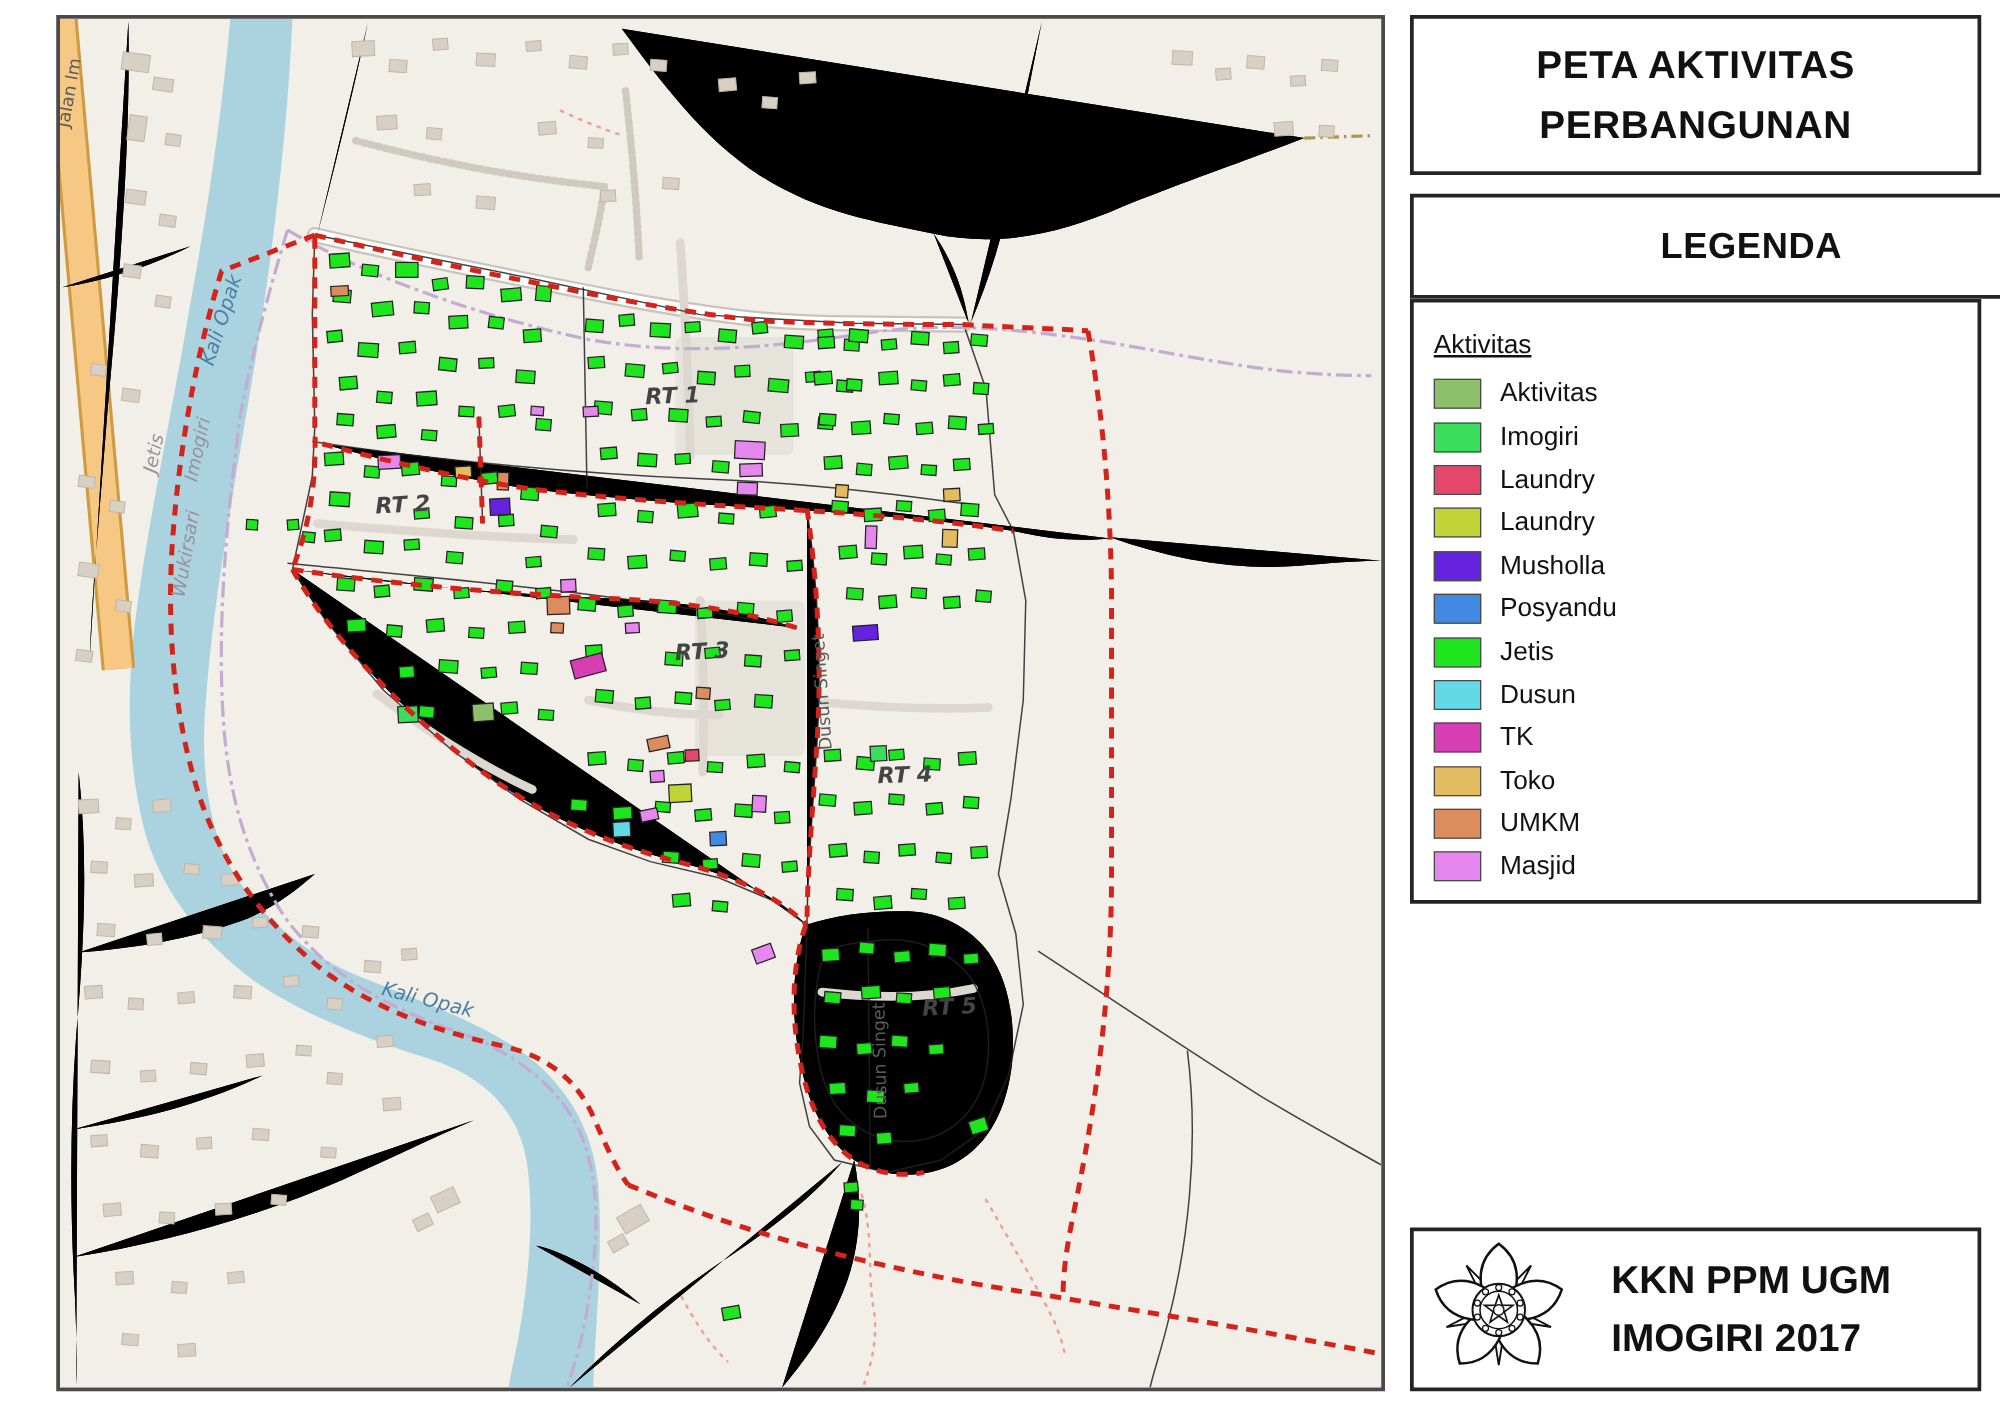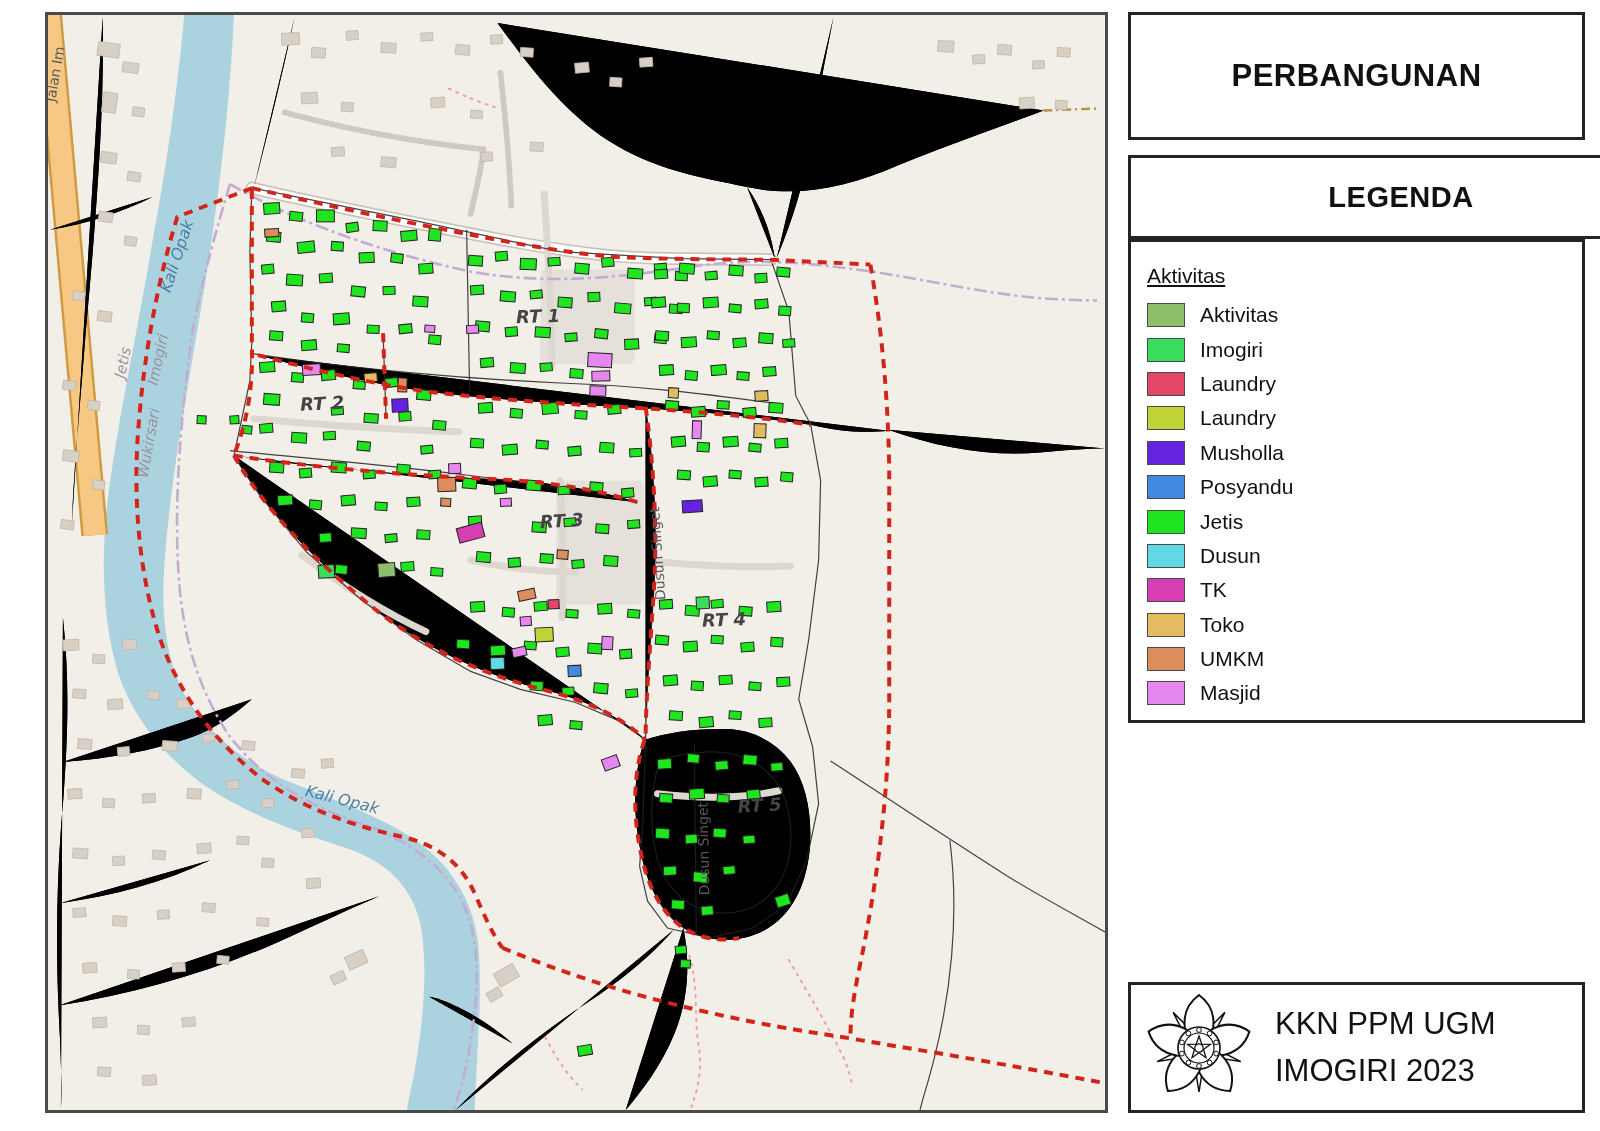--- a/index.html
+++ b/index.html
@@ -8,21 +8,21 @@
   .map-frame svg{display:block;width:100%;height:100%;}
   .panel{position:absolute;border:3px solid #242424;background:#fff;box-sizing:border-box;color:#111;}
   .title-box{left:1128px;top:12px;width:457px;height:128px;display:flex;flex-direction:column;justify-content:center;align-items:center;font-weight:bold;font-size:31px;line-height:1.55;letter-spacing:.5px;}
   .legenda-box{left:1128px;top:155px;width:546px;height:84px;display:flex;align-items:center;justify-content:center;font-weight:bold;font-size:29px;letter-spacing:.5px;}
   .items-box{left:1128px;top:239px;width:457px;height:484px;padding:20px 0 0 14px;}
   .layer-label{font-size:21px;margin:2px 0 10px 2px;text-decoration:underline;}
   .legend-row{display:flex;align-items:center;height:34.4px;}
   .swatch{width:38px;height:24px;border:1.6px solid #4a4a4a;margin:0 15px 0 2px;box-sizing:border-box;flex:none;}
   .legend-text{font-size:21px;}
   .footer-box{left:1128px;top:982px;width:457px;height:131px;display:flex;align-items:center;padding:0 8px 0 16px;}
-  .footer-text{font-weight:normal;font-size:31px;line-height:1.5;margin-left:24px;white-space:nowrap;}
+  .footer-text{font-weight:bold;font-size:31px;line-height:1.5;margin-left:38px;white-space:nowrap;}
   
   .road-casing path{fill:none;stroke:#c9c3b9;stroke-width:13;stroke-linecap:round;stroke-linejoin:round;}
   .road-fill path{fill:none;stroke:#ffffff;stroke-width:9.5;stroke-linecap:round;stroke-linejoin:round;}
   .road-minor path{fill:none;stroke:#ddd8cf;stroke-width:7;stroke-linecap:round;}
   .road-track path{fill:none;stroke:#cfc9bf;stroke-width:6;stroke-dasharray:2 4;stroke-linecap:round;}
   .thin-black path{fill:none;stroke:#222;stroke-width:1.2;opacity:.85;}
   .red-dash path{fill:none;stroke:#d3231a;stroke-width:4;stroke-dasharray:9 7;}
   .red-thin path{fill:none;stroke:#ef9f9b;stroke-width:2;stroke-dasharray:2 6;stroke-linecap:round;}
   .purple-dash path{fill:none;stroke:#c3abd1;stroke-width:2.6;stroke-dasharray:13 4 3 4;}
   .tan-dash path{fill:none;stroke:#b5924a;stroke-width:2.5;stroke-dasharray:9 4 2 4;}
@@ -544,20 +544,21 @@
         <text class="lbl-rt" transform="translate(540,528) rotate(-3)">RT 3</text>
         <text class="lbl-rt" transform="translate(703,627) rotate(-2)">RT 4</text>
         <text class="lbl-rt" transform="translate(739,814) rotate(-3)">RT 5</text>
         <text class="lbl-street" transform="translate(666,600) rotate(-94)">Dusun Singet</text>
         <text class="lbl-street" transform="translate(710,897) rotate(-91)">Dusun Singet</text>
       </g>
     </svg>
   </div>
 
   <div class="panel title-box">
+    <div>PETA AKTIVITAS</div>
     <div>PERBANGUNAN</div>
   </div>
 
   <div class="panel legenda-box">
     <div>LEGENDA</div>
   </div>
 
   <div class="panel items-box">
     <div class="layer-label">Aktivitas</div>
     <div id="legend-items">
@@ -642,17 +643,17 @@
             <circle cx="0" cy="18" r="2.4"></circle>
           <circle cx="-17.1" cy="5.6" r="2.4"></circle>
             <circle cx="-10.6" cy="-14.6" r="2.4"></circle>
         </g>
         <path stroke-width="1.3" d="M0,-12 L2.8,-3.9 L11.4,-3.7 L4.5,1.5 L7,9.7 L0,4.8 L-7,9.7 L-4.5,1.5 L-11.4,-3.7 L-2.8,-3.9 Z"></path>
         <circle r="4.2" stroke-width="1.2"></circle>
       </g>
     </svg>
     <div class="footer-text">
       <div>KKN PPM UGM</div>
-      <div>IMOGIRI 2023</div>
+      <div>IMOGIRI 2017</div>
     </div>
   </div>
 
 </div>
 
 </body></html>

